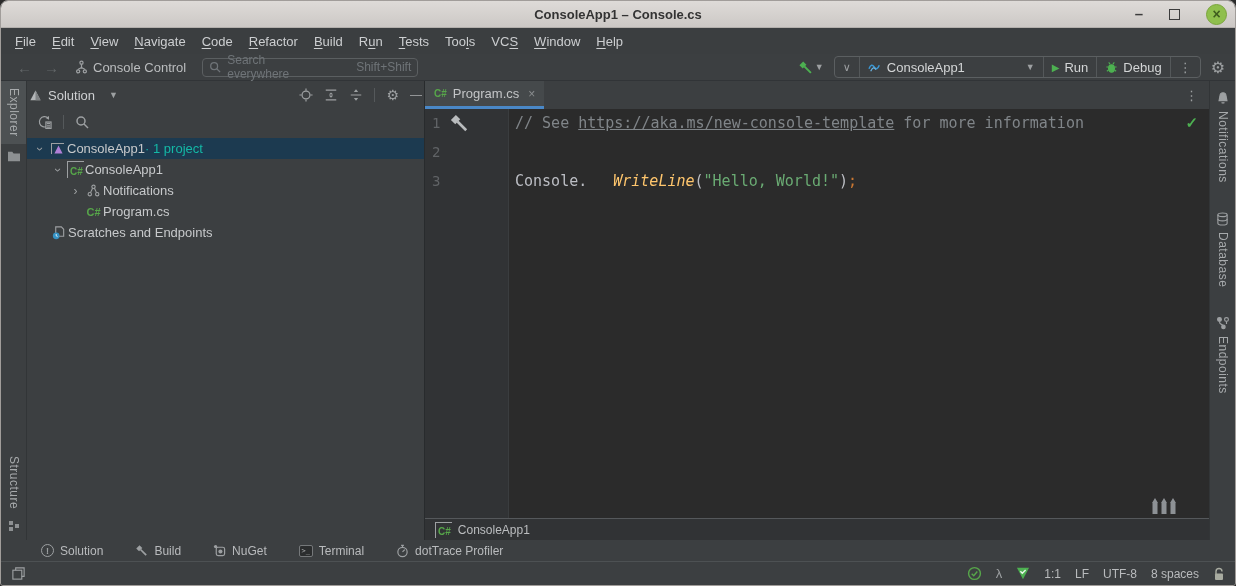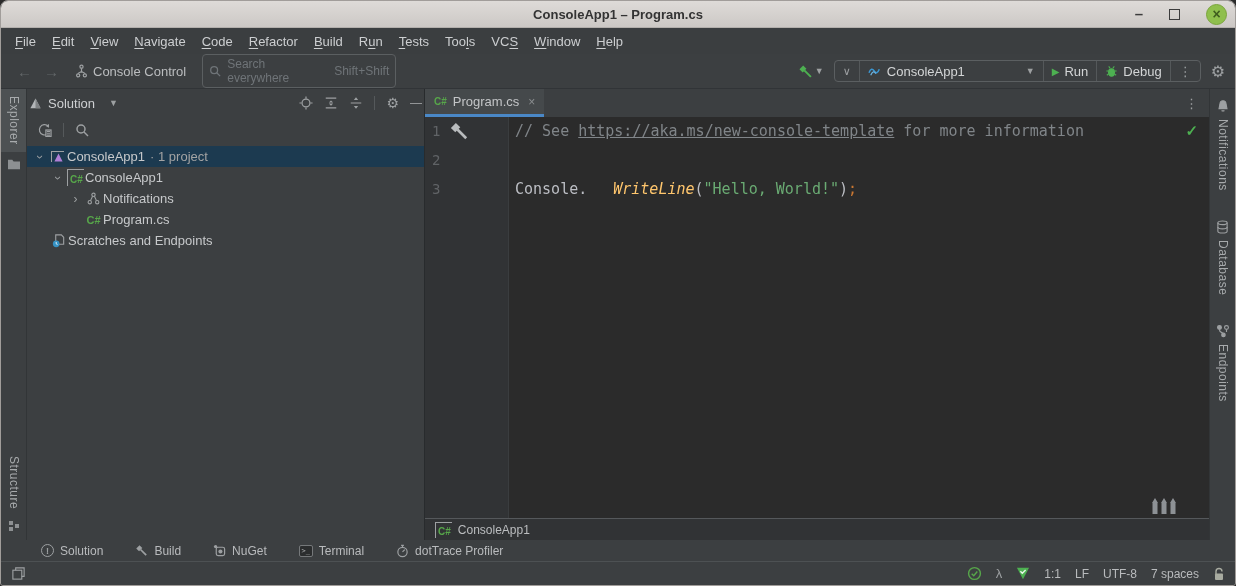--- a/index.html
+++ b/index.html
@@ -19,22 +19,22 @@
 
   
   .menubar { flex:0 0 26px; background:#3b3e40; display:flex; align-items:center; padding-left:6px; }
   .menu-item { color:#ccced0; font-size:13px; padding:0 8px; cursor:default; }
   .menu-item u { text-underline-offset:2px; }
 
   
   .toolbar { flex:0 0 27px; background:#3c3f41; border-bottom:1px solid #313437; display:flex; align-items:center; padding:0 10px; }
   .nav-arrow { color:#636769; font-size:15px; padding:0 6px; }
   .vc-group { display:flex; align-items:center; gap:5px; margin-left:10px; color:#bbbdbf; font-size:13px; }
-  .search-box { margin-left:16px; width:194px; height:19px; border:1px solid #5b5f61; border-radius:4px;
-                display:flex; align-items:center; padding:16px 6px; gap:6px; color:#6f7478; font-size:12px; }
+  .search-box { margin-left:16px; width:216px; height:19px; border:1px solid #5b5f61; border-radius:4px;
+                display:flex; align-items:center; padding:8px 6px; gap:6px; color:#6f7478; font-size:12px; }
   .search-box .shortcut { margin-left:32px; }
   .toolbar-right { margin-left:auto; display:flex; align-items:center; gap:10px; }
   .hammer-wrap { display:flex; align-items:center; gap:2px; }
   .dd-arrow { color:#9da0a2; font-size:9px; }
   .run-group { border:1px solid #5b5f61; border-radius:4px; height:22px; display:flex; align-items:center; }
   .run-group > div { display:flex; align-items:center; padding:0 8px; gap:5px; height:100%; }
   .run-group > div + div { border-left:1px solid #54585a; }
   .run-config-name { color:#d3d5d6; font-size:13px; }
   .run-label, .debug-label { color:#d3d5d6; font-size:13px; }
   .play-glyph { color:#4db051; font-size:10px; }
@@ -58,21 +58,21 @@
   .panel-header-icons { margin-left:auto; display:flex; align-items:center; gap:11px; color:#9da0a2; }
   .vsep { width:1px; height:14px; background:#55595b; }
   .panel-toolbar { flex:0 0 26px; display:flex; align-items:center; padding:0 10px; gap:11px; }
   .tree { padding-top:3px; font-size:13px; color:#bbbdbf; }
   .tree-row { height:21px; display:flex; align-items:center; }
   .tree-row.selected { background:#1c3a50; }
   .tree-row .chev { width:17px; text-align:center; color:#9da0a2; font-size:12px; flex:0 0 17px; }
   .chev-down { display:inline-block; transform:rotate(90deg); }
   .t-icon { width:19px; flex:0 0 19px; display:flex; justify-content:center; align-items:center; }
   .row-label { color:#c7c9cb; }
-  .row-suffix { color:#a3a3a3; margin-left:5px; }
+  .row-suffix { color:#14b8a6; }
   .cs-badge { color:#57A64A; font-weight:bold; font-size:10px; font-style:italic; }
   .frame-badge { border-left:1px solid #9da0a2; border-top:1px solid #9da0a2; padding:1px 1px 0 2px; }
 
   
   .editor-col { flex:1; min-width:0; display:flex; flex-direction:column; background:#2b2b2b; }
   .tabbar { flex:0 0 28px; background:#3c3f41; display:flex; align-items:stretch; }
   .tab { display:flex; align-items:center; gap:6px; padding:0 9px; background:#45494b; border-bottom:3px solid #4A88C7; }
   .tab-label { color:#c3c5c7; font-size:13px; }
   .tab-close { color:#8a8d8f; font-size:12px; margin-left:3px; }
   .tab-kebab { margin-left:auto; align-self:center; color:#9da0a2; font-size:13px; padding:0 11px; }
@@ -105,21 +105,21 @@
   .sb-right { margin-left:auto; display:flex; align-items:center; gap:14px; }
   .lambda { color:#9da0a2; font-size:13px; }
   svg { display:block; }
 </style>
 </head>
 <body>
 
 <div class="window">
 
   <div class="titlebar">
-    <span class="title">ConsoleApp1 – Program.cs</span>
+    <span class="title">ConsoleApp1 – Console.cs</span>
     <div class="win-controls">
       <span class="btn-min">–</span>
       <span class="btn-max"></span>
       <span class="btn-close">×</span>
     </div>
   </div>
 
   <div class="menubar">
     <span class="menu-item"><u>F</u>ile</span>
     <span class="menu-item"><u>E</u>dit</span>
@@ -465,21 +465,21 @@
       <span class="lambda">λ</span>
       <span>
         <svg width="14" height="13" viewBox="0 0 16 15">
           <polygon points="1,1 15,1 8,14" fill="#4db051"></polygon>
           <path d="M5 5 L7.2 7.2 L11 3.4" fill="none" stroke="#eaf6ea" stroke-width="1.6"></path>
         </svg>
       </span>
       <span>1:1</span>
       <span>LF</span>
       <span>UTF-8</span>
-      <span>7 spaces</span>
+      <span>8 spaces</span>
       <span>
         <svg width="12" height="14" viewBox="0 0 12 14">
           <path d="M3 7 V4.5 C3 2.8 4.2 1.5 6 1.5 C7.8 1.5 9 2.8 9 4.5" fill="none" stroke="#a8aba0" stroke-width="1.4"></path>
           <rect x="2" y="6.5" width="8" height="6.5" rx="1" fill="#a8aba0"></rect>
         </svg>
       </span>
     </div>
   </div>
 
 </div>

